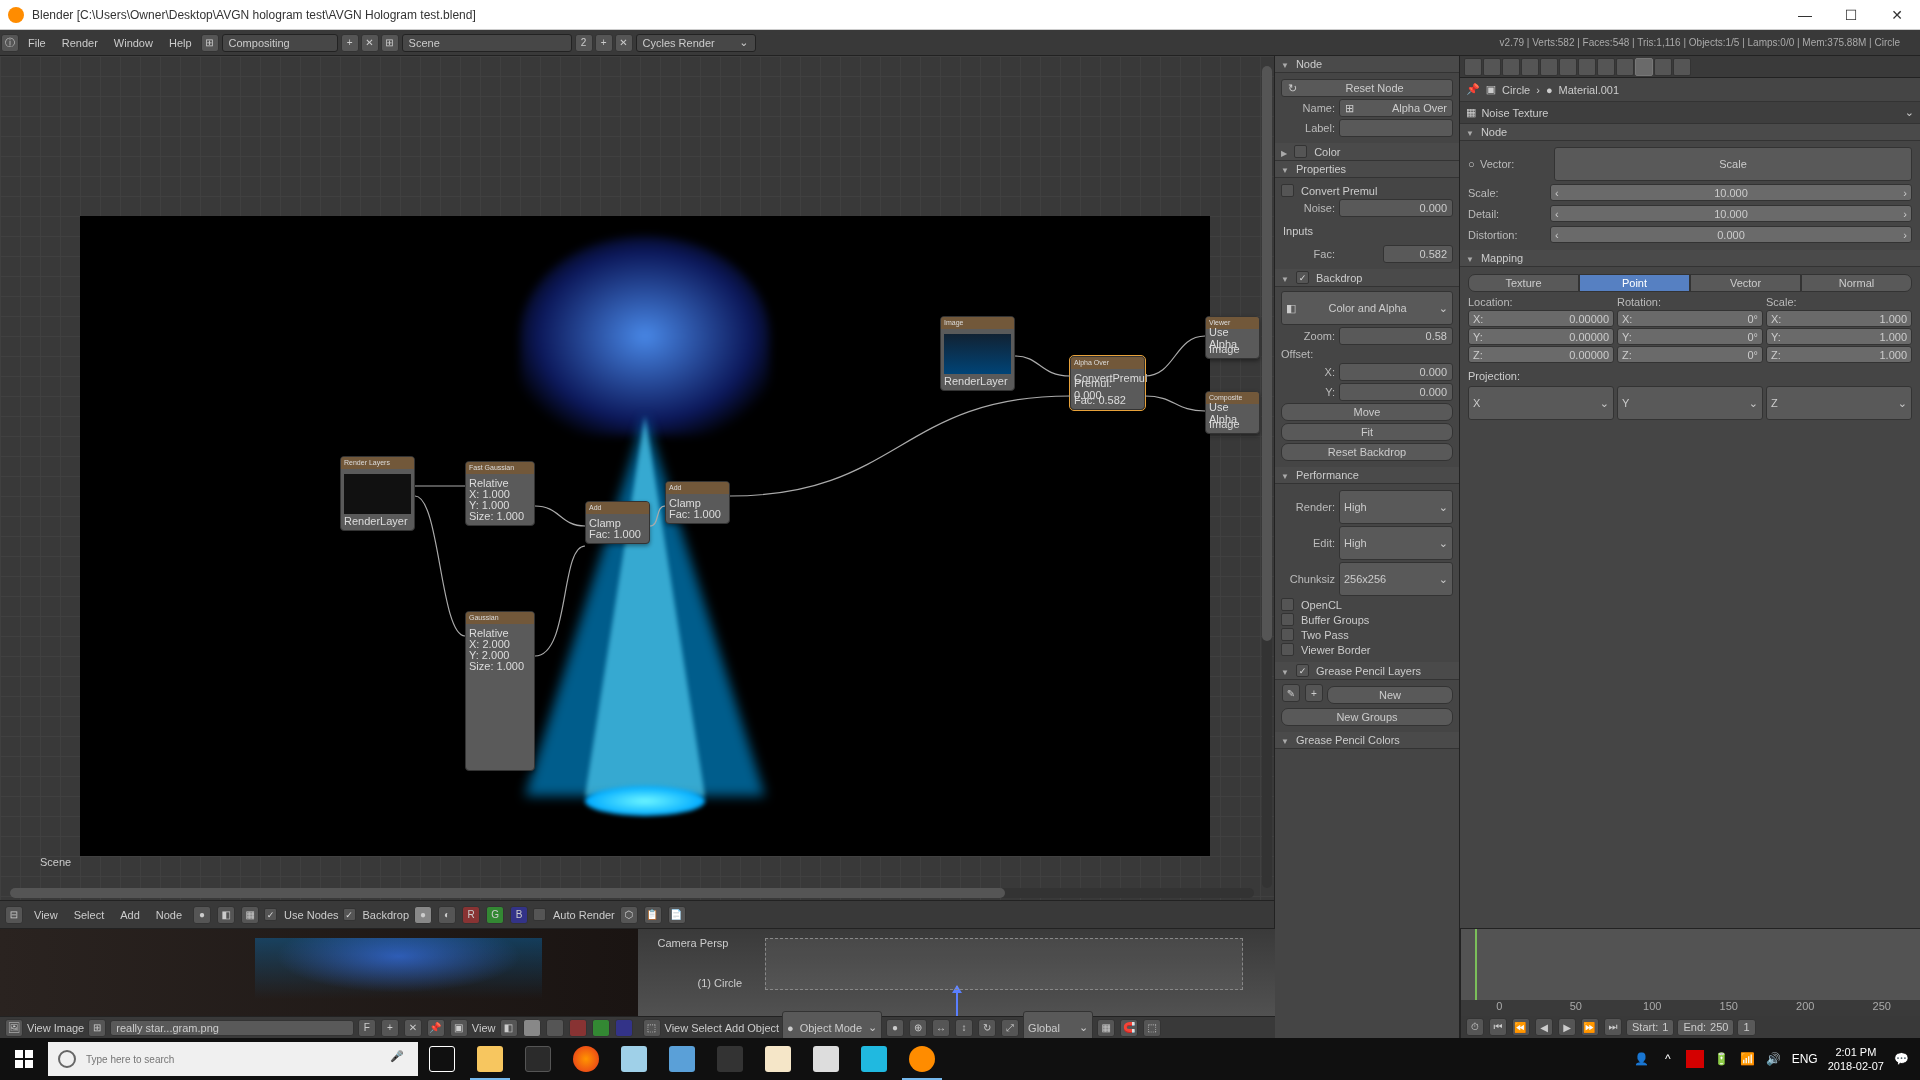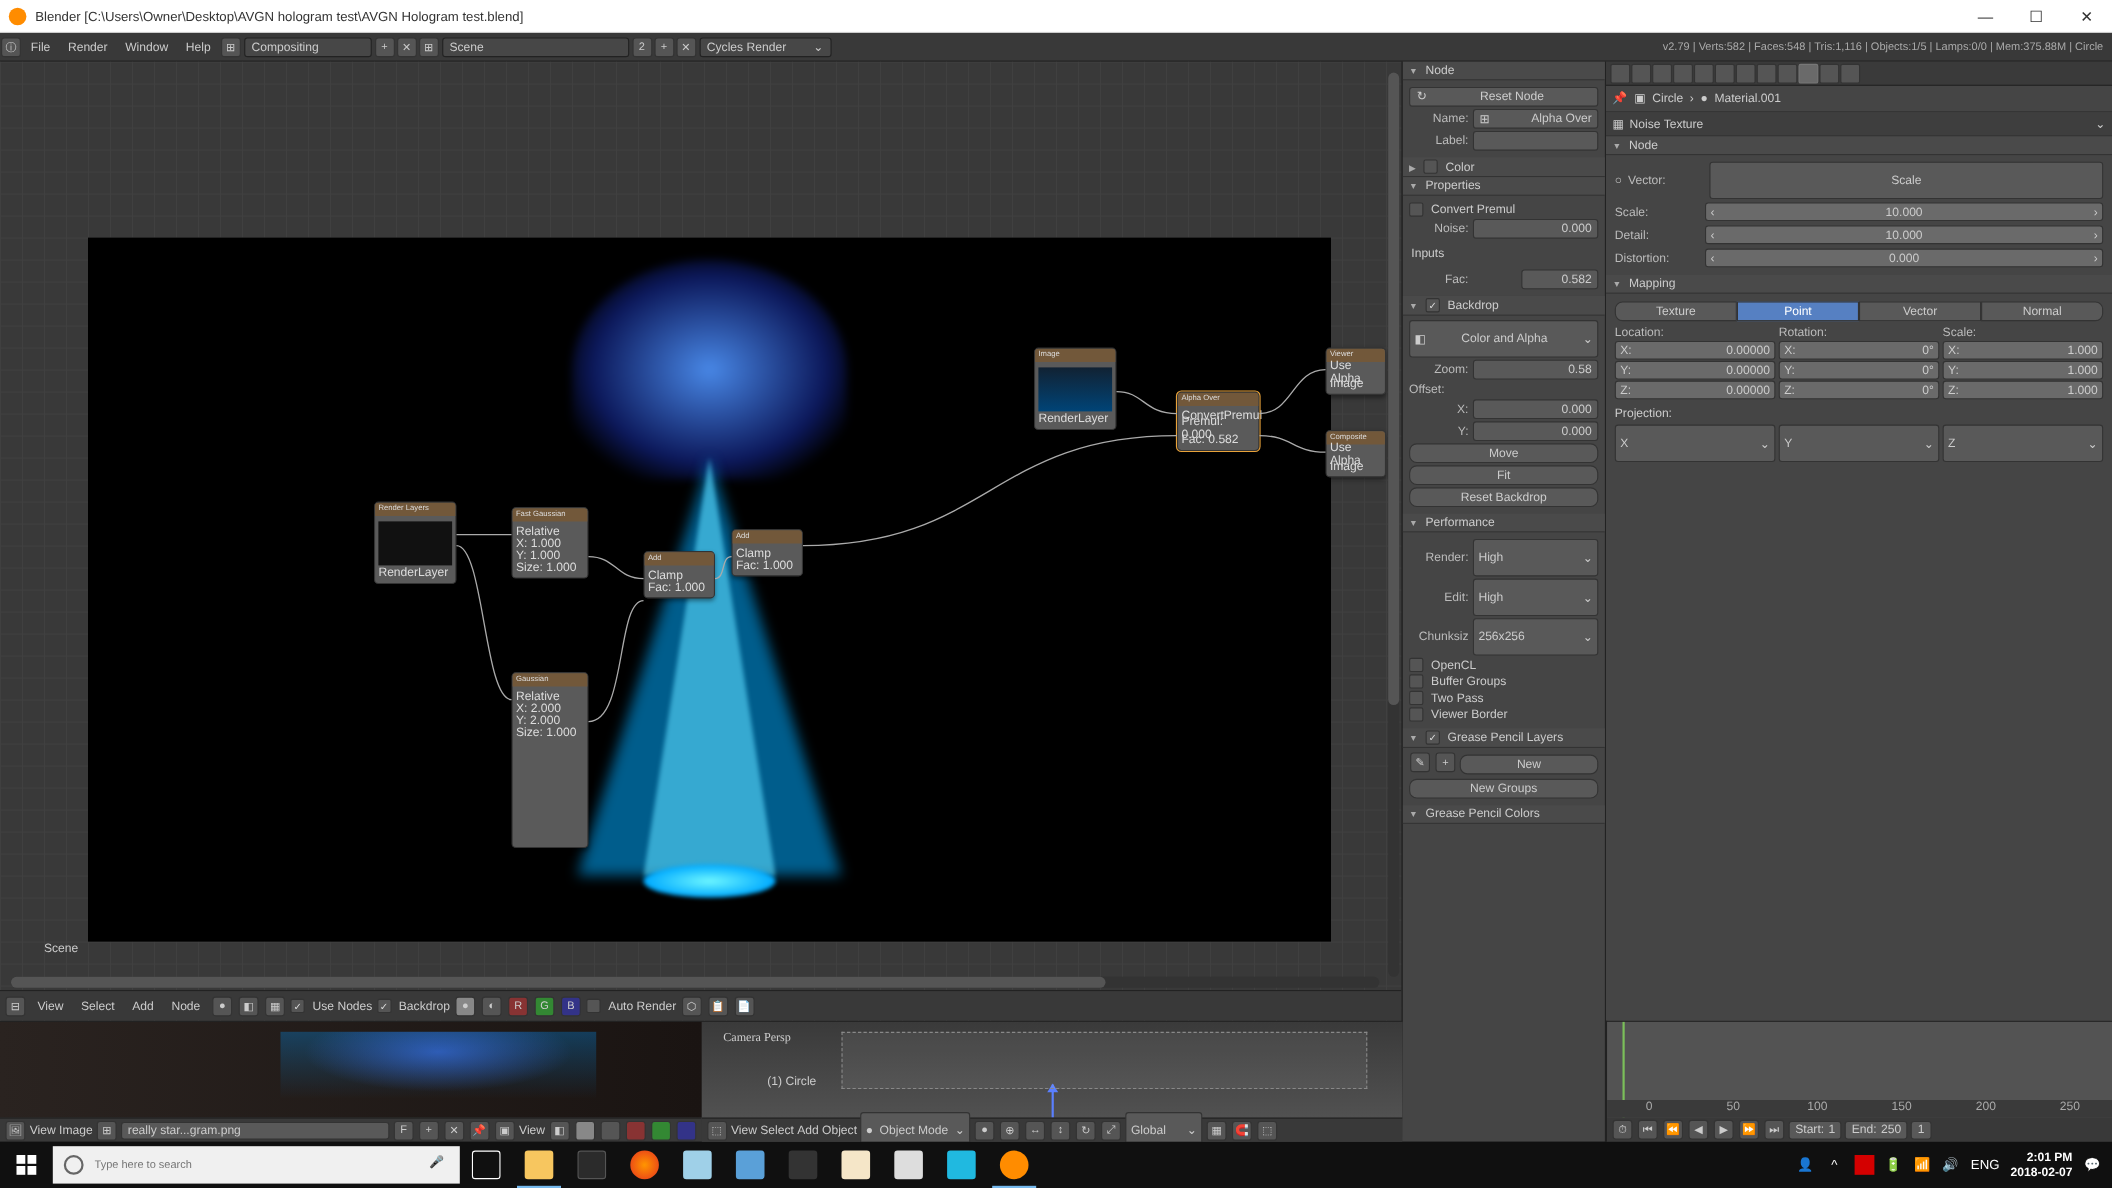--- a/index.html
+++ b/index.html
@@ -9,21 +9,21 @@
 .titlebar { height: 30px; background: #fff; display: flex; align-items: center; padding-left: 8px; border-bottom: 1px solid #ccc; }
 .titlebar .logo { width: 16px; height: 16px; background: #ff8c00; border-radius: 50%; margin-right: 8px; }
 .titlebar .title { color: #333; font-size: 12px; }
 .titlebar .winbtns { margin-left: auto; display: flex; }
 .titlebar .winbtn { width: 46px; height: 30px; display: flex; align-items: center; justify-content: center; color: #333; font-size: 14px; }
 
 
 .infobar { height: 26px; background: #393939; display: flex; align-items: center; color: #ccc; border-bottom: 1px solid #222; }
 .infobar .menu-item { padding: 0 8px; line-height: 26px; }
 .infobar .field { background: #474747; border: 1px solid #222; border-radius: 3px; height: 18px; padding: 0 6px; display: flex; align-items: center; margin: 0 2px; }
-.infobar .stats { margin-left: auto; padding-right: 8px; color: #aaa; font-size: 10px; }
+.infobar .stats { margin-left: auto; padding-right: 20px; color: #aaa; font-size: 10px; }
 .btnsq { width: 18px; height: 18px; background: #555; border: 1px solid #333; border-radius: 3px; margin: 0 1px; display:flex;align-items:center;justify-content:center;color:#ccc;font-size:10px; }
 
 
 .workspace { position: absolute; top: 56px; left: 0; right: 0; bottom: 42px; display: grid; grid-template-columns: 1fr 185px 460px; grid-template-rows: 1fr 110px; }
 
 
 .node-editor { grid-column: 1; grid-row: 1; background: #393939; position: relative; overflow: hidden; border-right: 1px solid #222; }
 .node-grid { position: absolute; inset: 0; background-image: linear-gradient(#404040 1px, transparent 1px), linear-gradient(90deg, #404040 1px, transparent 1px); background-size: 20px 20px; }
 .backdrop-img { position: absolute; left: 80px; top: 160px; width: 1130px; height: 640px; background: #000; }
 .holo { position: absolute; left: 50%; top: 20px; transform: translateX(-50%); width: 260px; height: 600px; }
@@ -80,21 +80,21 @@
 .proj-row { display:grid; grid-template-columns:1fr 1fr 1fr; gap:3px; margin-top:4px; }
 
 
 .bottom-row { grid-column:1; grid-row:2; display:grid; grid-template-columns: 1fr 1fr; background:#393939; border-top:1px solid #222; }
 .imgview { position:relative; background:#232323; overflow:hidden; }
 .imgview .content { position:absolute; inset:0 0 22px 0; background: linear-gradient(90deg, #2a2320, #1a1412); }
 .imgview .content .holoprev { position:absolute; left:40%; top:10%; width:45%; height:70%; background: radial-gradient(ellipse at 50% 30%, rgba(60,120,255,.6), transparent 60%), linear-gradient(rgba(0,150,255,.3), transparent); }
 .imgview .footer, .view3d .footer { position:absolute; left:0; right:0; bottom:0; height:22px; background:#393939; border-top:1px solid #222; display:flex; align-items:center; padding:0 4px; gap:3px; color:#ccc; }
 .view3d { position:relative; background:linear-gradient(#3a3a3a,#575757); overflow:hidden; }
 .view3d .viewport { position:absolute; inset:0 0 22px 0; }
-.view3d .cam-label { position:absolute; left:20px; top:8px; color:#ccc;font-family:Liberation Serif, serif; }
+.view3d .cam-label { position:absolute; left:20px; top:8px; color:#ccc; }
 .view3d .obj-label { position:absolute; left:60px; top:48px; color:#ccc; }
 .view3d .axis { position:absolute; left:50%; bottom:30px; }
 .view3d .axis .z { width:2px; height:40px; background:#5a7fff; position:absolute; }
 .view3d .axis .z::before { content:""; position:absolute; top:-6px; left:-4px; border:5px solid transparent; border-bottom:8px solid #5a7fff; }
 
 
 .timeline-wrap { position:absolute; right:0; bottom:42px; width:460px; height:110px; background:#454545; border-top:1px solid #222; border-left:1px solid #222; }
 .timeline { position:absolute; inset:0 0 22px 0; background:#535353; }
 .timeline .play { position:absolute; left:14px; top:0; width:2px; height:100%; background:#7bbf5a; }
 .timeline .ticks { position:absolute; left:0; right:0; bottom:0; height:16px; background:#3a3a3a; display:flex; color:#aaa; font-size:9px; }
@@ -108,21 +108,21 @@
 .taskbar .win-logo { width:18px; height:18px; display:grid; grid-template-columns:1fr 1fr; grid-template-rows:1fr 1fr; gap:2px; }
 .taskbar .win-logo div { background:#fff; }
 .taskbar .search { width:370px; height:34px; background:#f0f0f0; display:flex; align-items:center; padding:0 10px; color:#666; gap:10px; }
 .taskbar .search .circ { width:18px; height:18px; border:2px solid #666; border-radius:50%; }
 .taskbar .search input { border:none; background:transparent; flex:1; font-size:10px; color:#be185d; outline:none; }
 .taskbar .mic { width:18px; height:18px; color:#555; }
 .taskbar .tbtn { width:48px; height:42px; display:flex; align-items:center; justify-content:center; position:relative; }
 .taskbar .tbtn .ico { width:26px; height:26px; border-radius:3px; }
 .taskbar .tbtn.active::after { content:""; position:absolute; bottom:0; left:4px; right:4px; height:2px; background:#76b9ed; }
 .taskbar .tray { margin-left:auto; display:flex; align-items:center; height:100%; gap:10px; padding:0 10px; }
-.taskbar .clock { text-align:right; font-size:12px; line-height:14px;font-weight:bold; }
+.taskbar .clock { text-align:center; font-size:12px; line-height:14px; }
 .taskbar .tray .ti { width:16px; height:16px; color:#fff; display:flex; align-items:center; justify-content:center; font-size:12px; }
 
 .scroll-v { position:absolute; right:2px; top:10px; bottom:40px; width:10px; background:#333; border-radius:5px; }
 .scroll-v .thumb { position:absolute; left:0; right:0; top:0; height:70%; background:#555; border-radius:5px; }
 .scroll-h { position:absolute; left:10px; right:20px; bottom:30px; height:10px; background:#333; border-radius:5px; }
 .scroll-h .thumb { position:absolute; top:0; bottom:0; left:0; width:80%; background:#555; border-radius:5px; }
 </style>
 </head>
 <body>
 

